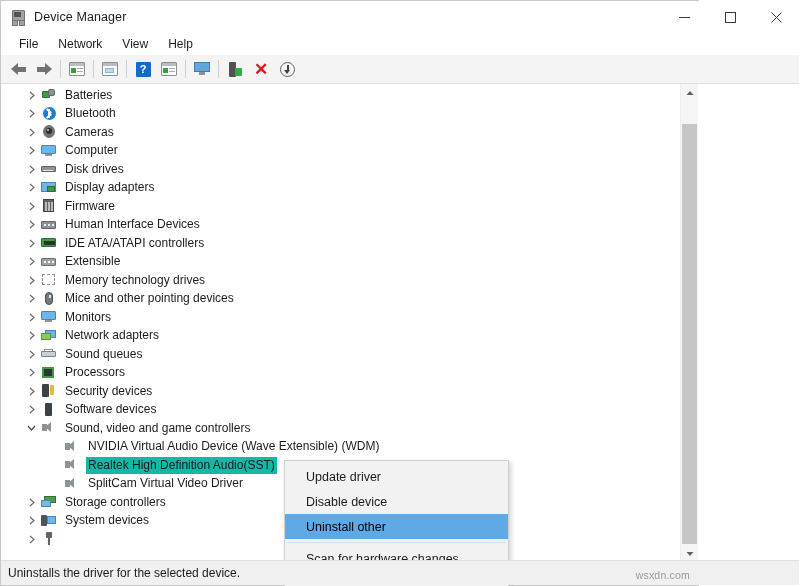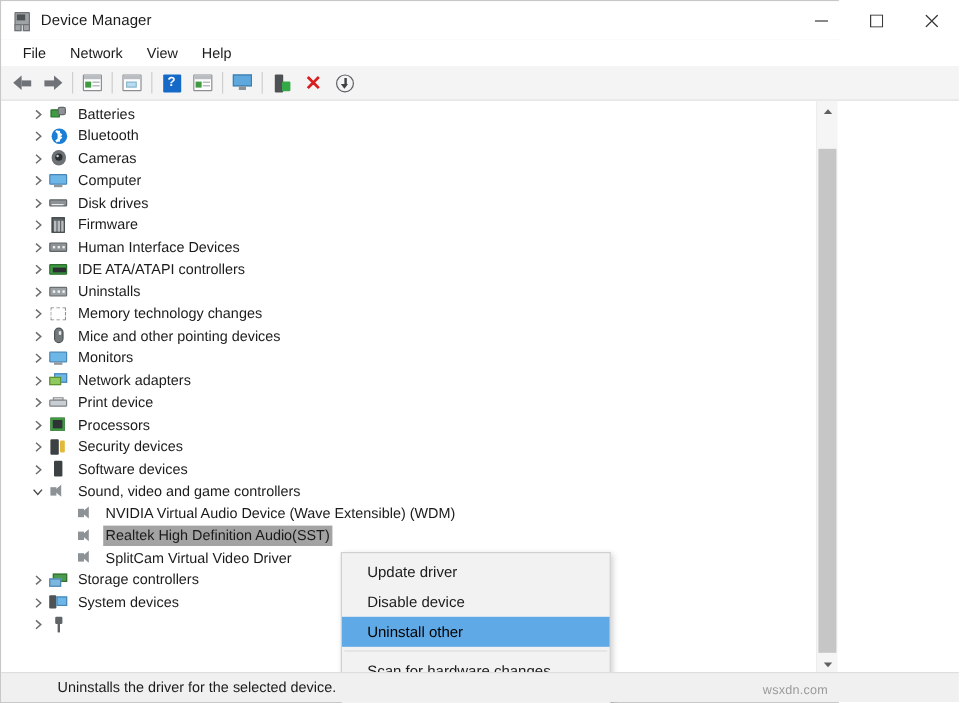--- a/index.html
+++ b/index.html
@@ -55,21 +55,21 @@
   .xred{color:#d81e1e;font-size:17px;font-weight:bold;line-height:15px;font-family:"Liberation Sans",sans-serif;}
   .dlcirc{width:15px;height:15px;border:1.4px solid #5d6164;border-radius:50%;position:relative;box-sizing:border-box;}
   .dlcirc .st{position:absolute;left:6px;top:2.5px;width:2px;height:6px;background:#3d4144;}
   .dlcirc .hd{position:absolute;left:3.5px;top:7.5px;width:0;height:0;border-left:3.5px solid transparent;border-right:3.5px solid transparent;border-top:4px solid #3d4144;}
 
   
   .pane{position:absolute;left:0;top:83px;width:798px;height:478px;background:#ffffff;overflow:hidden;}
   .tree{position:absolute;left:0;top:2px;width:772px;}
   .row{height:18.5px;display:flex;align-items:center;padding-left:24px;box-sizing:border-box;white-space:nowrap;position:relative;}
   .row.child{padding-left:47px;}
-  .row.sel .label{background:#a3a3a3;}
+  .row.sel .label{background:#14b8a6;}
   .chev{width:13px;height:13px;flex:none;display:flex;align-items:center;justify-content:center;margin-right:3px;}
   .chev svg{display:block;}
   .icn{width:16px;height:14px;flex:none;margin-right:6px;position:relative;}
   .label{font-size:12px;color:#1b1b1b;line-height:15px;padding:1px 2px;}
 
   
   .i-batt{position:absolute;left:1px;top:1px;width:13px;height:11px;}
   .i-batt .c1{position:absolute;left:0;top:2px;width:8px;height:7px;background:#3f9a42;border:1px solid #2b6e2d;border-radius:1px;box-sizing:border-box;}
   .i-batt .c2{position:absolute;left:6px;top:0;width:7px;height:7px;background:#8d9296;border:1px solid #63686b;border-radius:2px;box-sizing:border-box;}
   .i-bt{position:absolute;left:2px;top:0;width:13px;height:13px;border-radius:50%;background:#1a7fd4;}
@@ -123,21 +123,21 @@
   .i-usb .s{position:absolute;left:3px;top:6px;width:2px;height:7px;background:#5e6468;}
 
   
   .vscroll{position:absolute;right:0;top:83px;width:17px;height:478px;background:#f5f5f5;border-left:1px solid #ededed;}
   .sb-btn{width:17px;height:17px;display:flex;align-items:center;justify-content:center;}
   .sb-btn svg{display:block;}
   .sb-thumb{position:absolute;left:1px;width:15px;background:#c6c6c6;}
 
   
   .statusbar{position:absolute;left:0;bottom:0;width:798px;height:24px;background:#f0f0f0;border-top:1px solid #dedede;display:flex;align-items:center;}
-  .status-text{font-size:12px;color:#1b1b1b;padding-left:7px;margin-left:40px;}
+  .status-text{font-size:12px;color:#1b1b1b;padding-left:7px;}
   .watermark{position:absolute;right:8px;bottom:4px;font-size:10.5px;color:#9a9a9a;letter-spacing:.2px;}
 
   
   .ctxmenu{position:absolute;left:283px;top:459px;width:225px;background:#f2f2f2;border:1px solid #d0d0d0;
            box-shadow:2px 2px 5px rgba(0,0,0,.18);padding:3px 0 0 0;box-sizing:border-box;}
   .ctxitem{height:25px;display:flex;align-items:center;padding-left:21px;font-size:12.5px;color:#1b1b1b;box-sizing:border-box;}
   .ctxitem.hl{background:#5fa9e6;color:#000000;}
   .ctxitem.bold{font-weight:bold;}
   .ctxsep{height:1px;background:#dcdcdc;margin:3px 2px;}
 </style>
@@ -323,20 +323,34 @@
           </span>
           <span class="label">Disk drives</span>
         </div>
         <div class="row">
           <span class="chev">
             <svg width="8" height="9" viewBox="0 0 8 9">
               <path d="M2 1 L6 4.5 L2 8" fill="none" stroke="#6a6a6a" stroke-width="1.2"></path>
             </svg>
           </span>
           <span class="icn">
+            <div class="i-disp">
+              <div class="s"></div>
+              <div class="g"></div>
+            </div>
+          </span>
+          <span class="label">Display adapters</span>
+        </div>
+        <div class="row">
+          <span class="chev">
+            <svg width="8" height="9" viewBox="0 0 8 9">
+              <path d="M2 1 L6 4.5 L2 8" fill="none" stroke="#6a6a6a" stroke-width="1.2"></path>
+            </svg>
+          </span>
+          <span class="icn">
             <div class="i-fw">
               <div class="p" style="left:1px"></div>
               <div class="p" style="left:4px"></div>
               <div class="p" style="left:7px"></div>
             </div>
           </span>
           <span class="label">Firmware</span>
         </div>
         <div class="row">
           <span class="chev">
@@ -372,32 +386,32 @@
               <path d="M2 1 L6 4.5 L2 8" fill="none" stroke="#6a6a6a" stroke-width="1.2"></path>
             </svg>
           </span>
           <span class="icn">
             <div class="i-kb">
               <div class="k" style="left:2px"></div>
               <div class="k" style="left:6px"></div>
               <div class="k" style="left:10px"></div>
             </div>
           </span>
-          <span class="label">Uninstalls</span>
+          <span class="label">Extensible</span>
         </div>
         <div class="row">
           <span class="chev">
             <svg width="8" height="9" viewBox="0 0 8 9">
               <path d="M2 1 L6 4.5 L2 8" fill="none" stroke="#6a6a6a" stroke-width="1.2"></path>
             </svg>
           </span>
           <span class="icn">
             <div class="i-mem"></div>
           </span>
-          <span class="label">Memory technology changes</span>
+          <span class="label">Memory technology drives</span>
         </div>
         <div class="row">
           <span class="chev">
             <svg width="8" height="9" viewBox="0 0 8 9">
               <path d="M2 1 L6 4.5 L2 8" fill="none" stroke="#6a6a6a" stroke-width="1.2"></path>
             </svg>
           </span>
           <span class="icn">
             <div class="i-mouse">
               <div class="w"></div>
@@ -438,21 +452,21 @@
             <svg width="8" height="9" viewBox="0 0 8 9">
               <path d="M2 1 L6 4.5 L2 8" fill="none" stroke="#6a6a6a" stroke-width="1.2"></path>
             </svg>
           </span>
           <span class="icn">
             <div class="i-prn">
               <div class="pp"></div>
               <div class="bd"></div>
             </div>
           </span>
-          <span class="label">Print device</span>
+          <span class="label">Sound queues</span>
         </div>
         <div class="row">
           <span class="chev">
             <svg width="8" height="9" viewBox="0 0 8 9">
               <path d="M2 1 L6 4.5 L2 8" fill="none" stroke="#6a6a6a" stroke-width="1.2"></path>
             </svg>
           </span>
           <span class="icn">
             <div class="i-proc"></div>
           </span>

